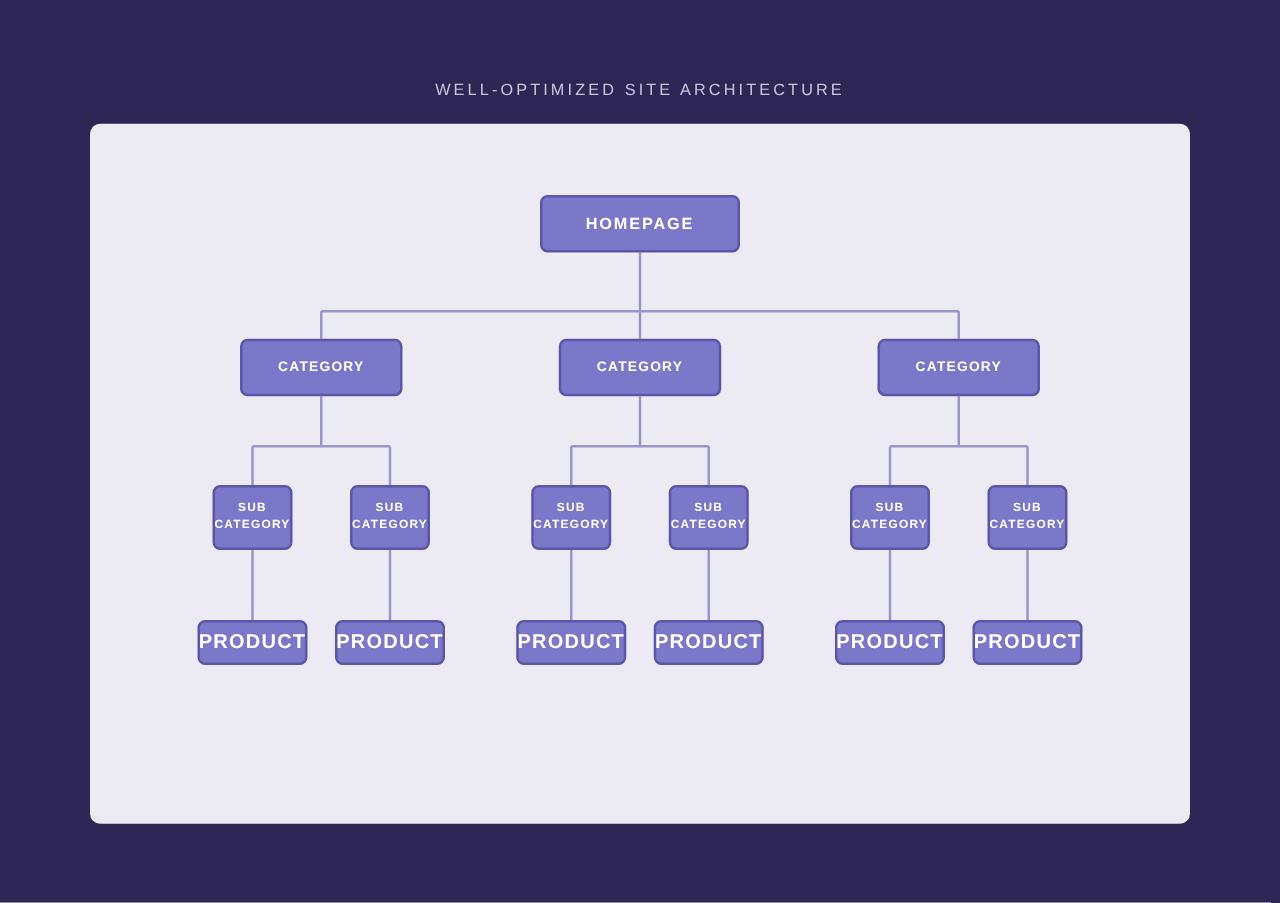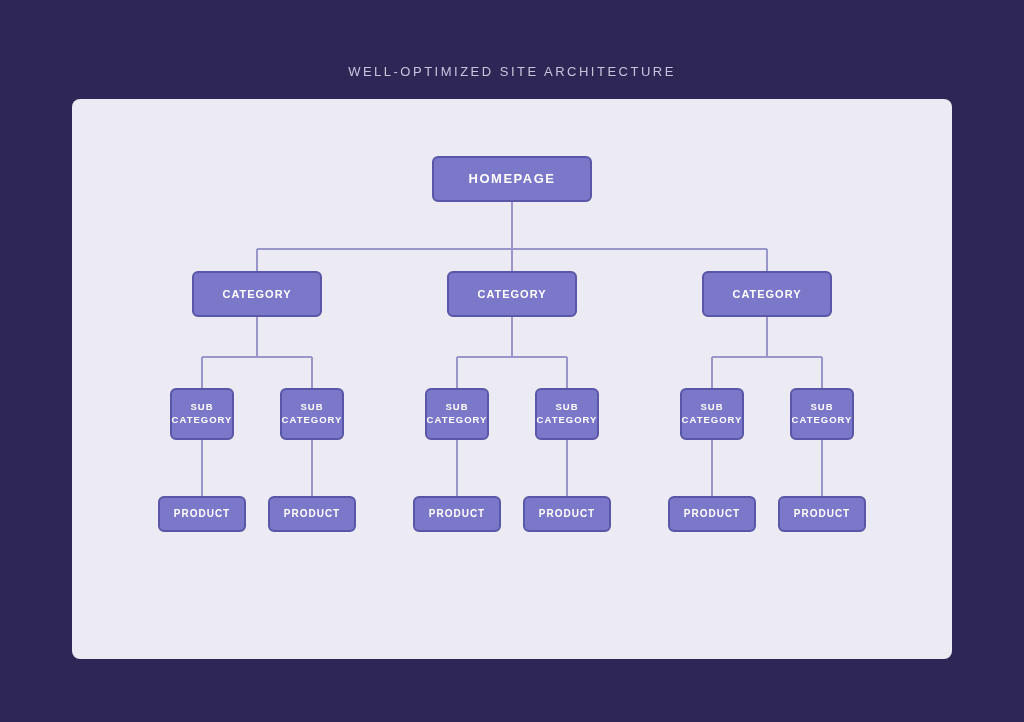--- a/index.html
+++ b/index.html
@@ -78,21 +78,21 @@
     .node-sub {
       width: 64px;
       height: 52px;
       font-size: 9.5px;
       line-height: 1.3;
     }
 
     .node-product {
       width: 88px;
       height: 36px;
-      font-size: 10px;
+      font-size: 16px;
     }
 
     
     .tree-svg {
       position: absolute;
       top: 0;
       left: 0;
       width: 100%;
       height: 100%;
       pointer-events: none;

